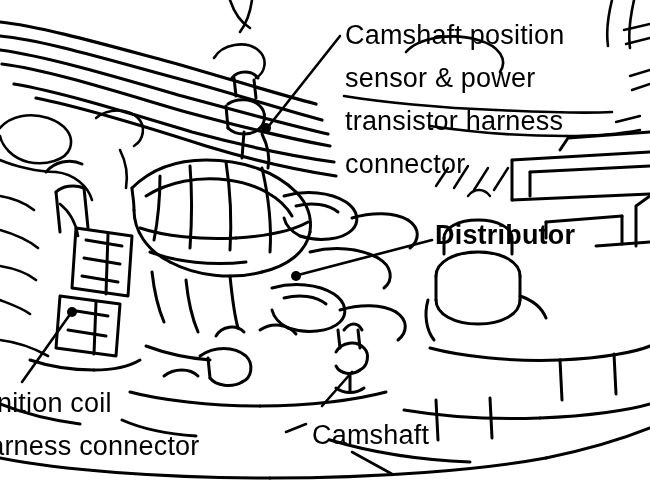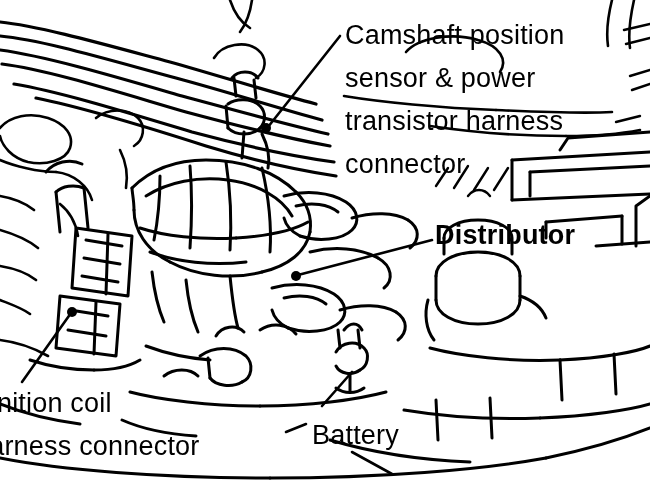--- a/index.html
+++ b/index.html
@@ -250,15 +250,15 @@
   <div class="label" id="label-camshaft">Camshaft position
 sensor &amp; power
 transistor harness
 connector</div>
 
   <div class="label" id="label-distributor">Distributor</div>
 
   <div class="label" id="label-ignition">Ignition coil
 harness connector</div>
 
-  <div class="label" id="label-battery">Battery</div>
+  <div class="label" id="label-battery">Camshaft</div>
 
 </div>
 
 </body></html>

